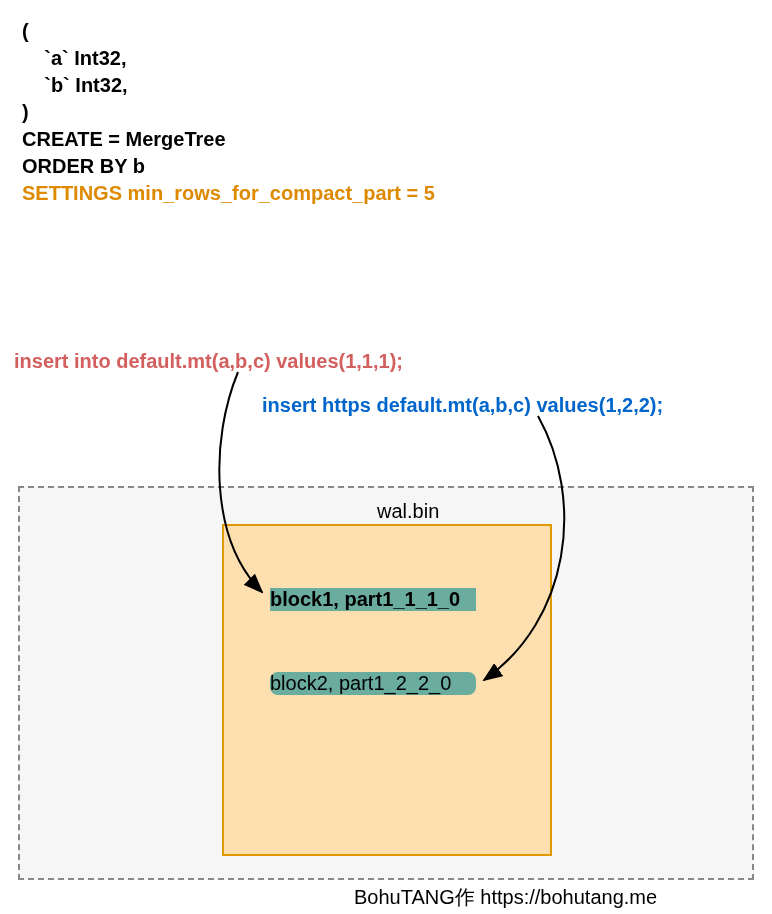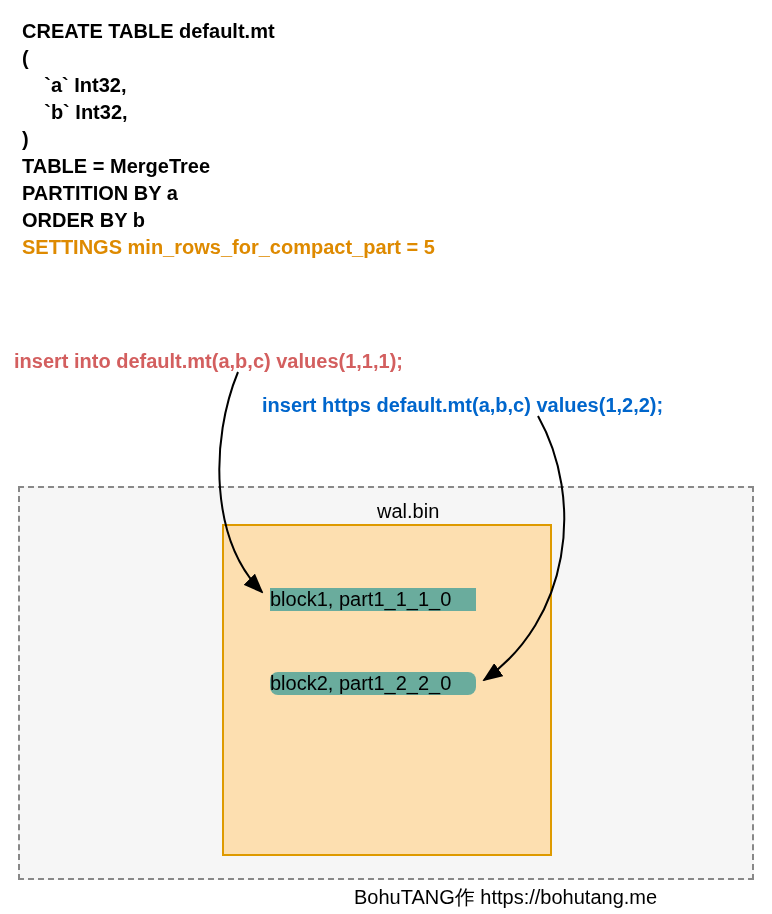--- a/index.html
+++ b/index.html
@@ -59,48 +59,46 @@
       background: #fddfb0;
     }
     .block {
       position: absolute;
       background: #6aac9d;
       color: #000;
       font-weight: normal;
       padding: 0px 0px;
       font-size: 20px;
     }
-    .block1 { left: 270px; top: 588px; width: 206px; }
+    .block1 { left: 270px; top: 588px; width: 206px; font-weight: bold; }
     .block2 { left: 270px; top: 672px; width: 206px; border-radius: 8px; }
     .credit {
       position: absolute;
       left: 354px;
       top: 884px;
       font-weight: normal;
       color: #000;
     }
     svg.arrows {
       position: absolute;
       left: 0; top: 0;
       width: 772px;
       height: 914px;
       pointer-events: none;
     }
   </style>
 </head>
 <body>
 
 <div class="sql-block">
-  <div>CREATE TABLE default.mt</div>
   <div>(</div>
   <div>&nbsp;&nbsp;&nbsp;&nbsp;`a` Int32,</div>
   <div>&nbsp;&nbsp;&nbsp;&nbsp;`b` Int32,</div>
   <div>)</div>
-  <div>TABLE = MergeTree</div>
-  <div>PARTITION BY a</div>
+  <div>CREATE = MergeTree</div>
   <div>ORDER BY b</div>
   <div class="settings-line">SETTINGS min_rows_for_compact_part = 5</div>
 </div>
 
 <div class="insert1">insert into default.mt(a,b,c) values(1,1,1);</div>
 <div class="insert2">insert https default.mt(a,b,c) values(1,2,2);</div>
 
 <div class="outer-box"></div>
 <div class="wal-label">wal.bin</div>
 <div class="wal-box"></div>

